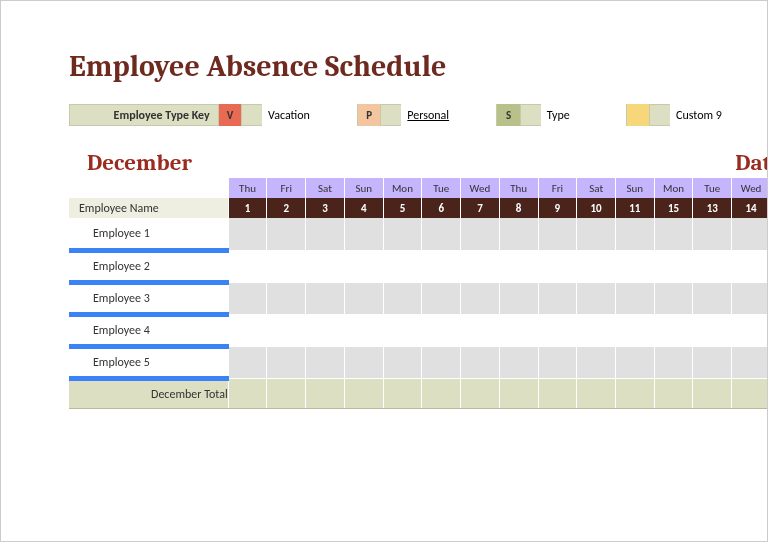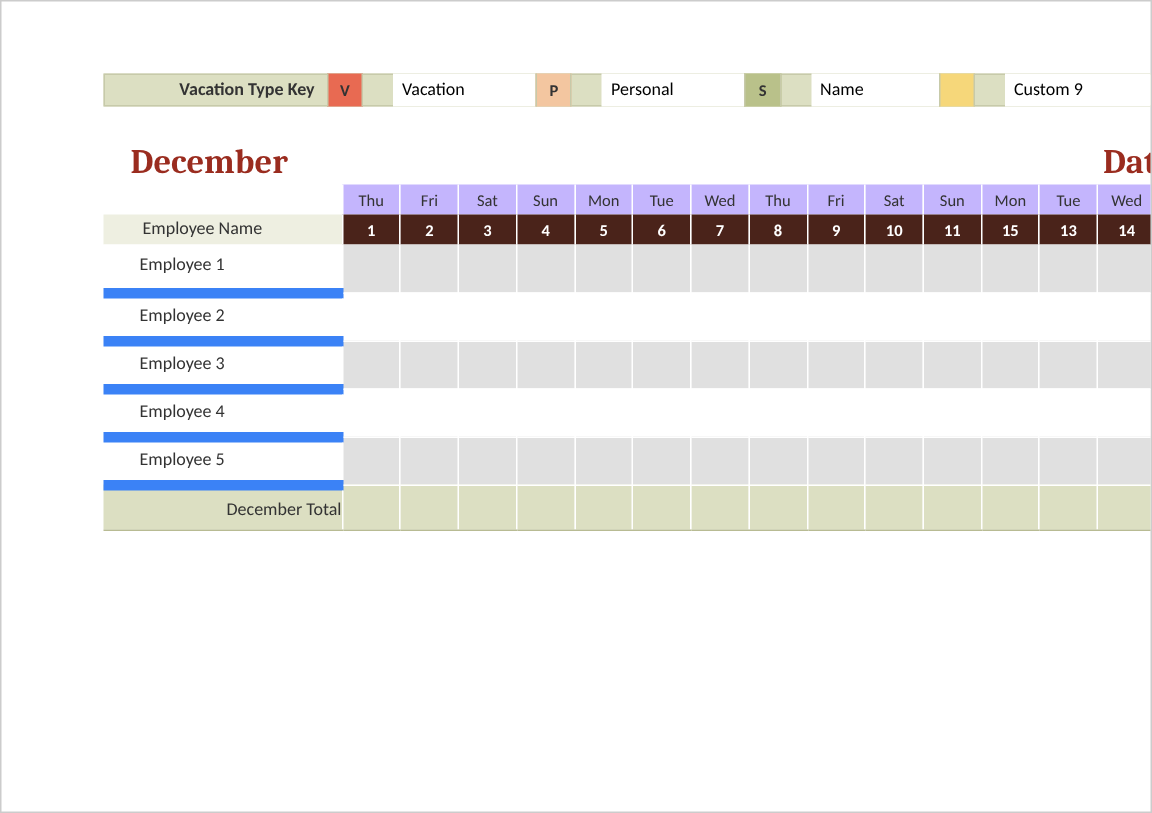--- a/index.html
+++ b/index.html
@@ -52,21 +52,21 @@
   .key-text {
     padding: 0 12px 0 6px;
     background: #fff;
     height: 22px;
     display: flex;
     align-items: center;
     flex: 0 0 auto;
     margin-left: 20px;
   }
   .key-text.v { width: 95px; }
-  .key-text.p { width: 95px; }
+  .key-text.p { width: 95px; text-decoration: underline; }
   .key-text.s { width: 85px; }
   .key-text.c { width: 100px; }
 
   .gap { height: 14px; }
 
   .month-row {
     display: flex;
     height: 38px;
     align-items: flex-end;
     width: 702px;
@@ -114,35 +114,35 @@
     color: #fff;
     font-size: 11px;
     text-align: center;
     height: 20px;
     font-weight: bold;
   }
   .num-row td.namecol {
     background: #eeefe1;
     color: #333;
     text-align: left;
-    padding-left: 26px;
+    padding-left: 10px;
     font-weight: normal;
     font-size: 12px;
   }
   .daycol { width: 37px; }
 
   .body-row td {
     height: 32px;
     font-size: 12px;
   }
   .body-row td.namecol {
     padding-left: 24px;
     color: #333;
     background: #fff;
-    border-bottom: 7px solid #3b82f6;
+    border-bottom: 5px solid #3b82f6;
   }
   .body-row.even td.daycol { background: #e0e0e0; }
   .body-row.odd td.daycol { background: #fff; }
   .body-row td.daycol { border-right: 1px solid #fff; border-bottom: 1px solid #fff; }
 
   .total-row td {
     height: 30px;
     background: #dcdfc2;
     border-top: 1px solid #b8bb93;
     border-bottom: 1px solid #b8bb93;
@@ -153,32 +153,33 @@
     padding-left: 10px;
     font-weight: normal;
     text-align: right;
   }
 </style>
 </head>
 <body>
 
 <div class="page">
 
+  <div class="title">Employee Absence Schedule</div>
 
   <div class="key-row">
-    <div class="key-label">Vacation Type Key</div>
+    <div class="key-label">Employee Type Key</div>
 
     <div class="key-swatch" style="background:#e86a52">V</div>
     <div class="key-text v">Vacation</div>
 
     <div class="key-swatch" style="background:#f3c6a0">P</div>
     <div class="key-text p">Personal</div>
 
     <div class="key-swatch" style="background:#b9c18a">S</div>
-    <div class="key-text s">Name</div>
+    <div class="key-text s">Type</div>
 
     <div class="key-swatch" style="background:#f6d77a"></div>
     <div class="key-text c">Custom 9</div>
   </div>
 
   <div class="gap"></div>
 
   <div class="month-row">
     <div class="month-name">December</div>
     <div class="month-spacer"></div>

